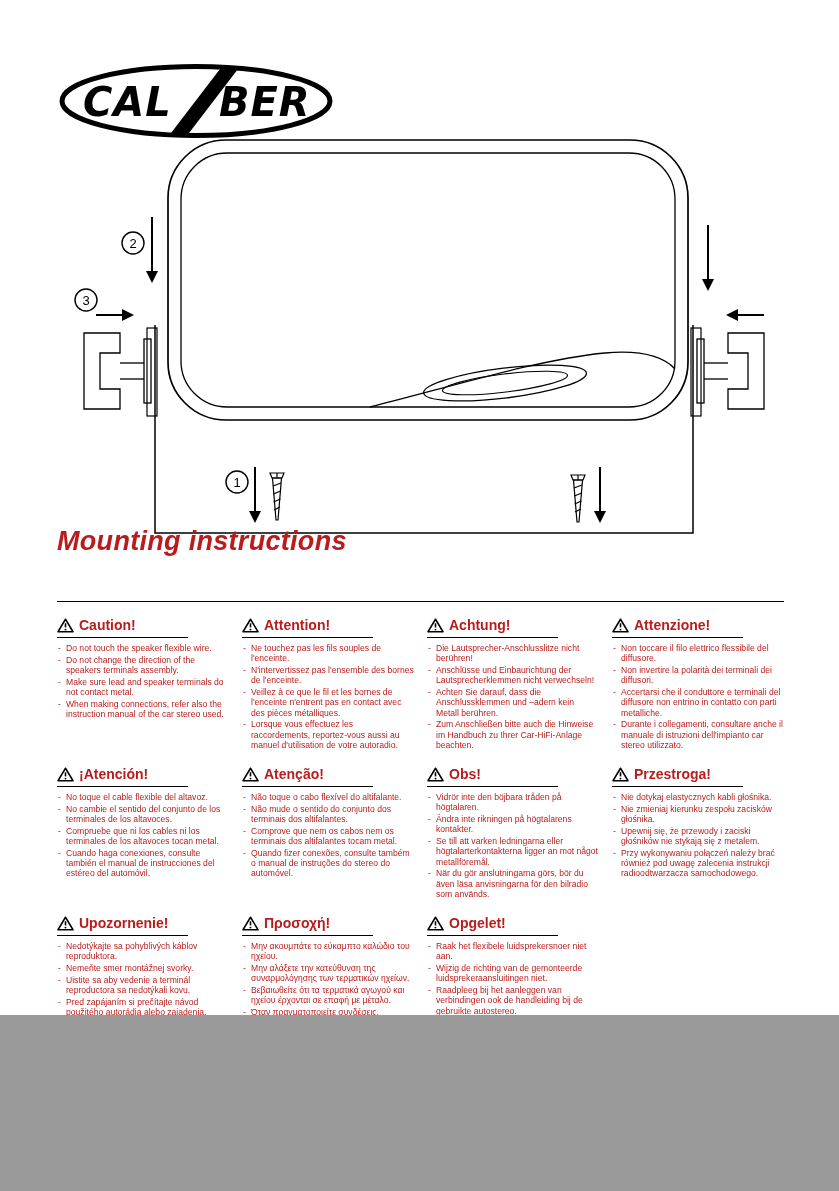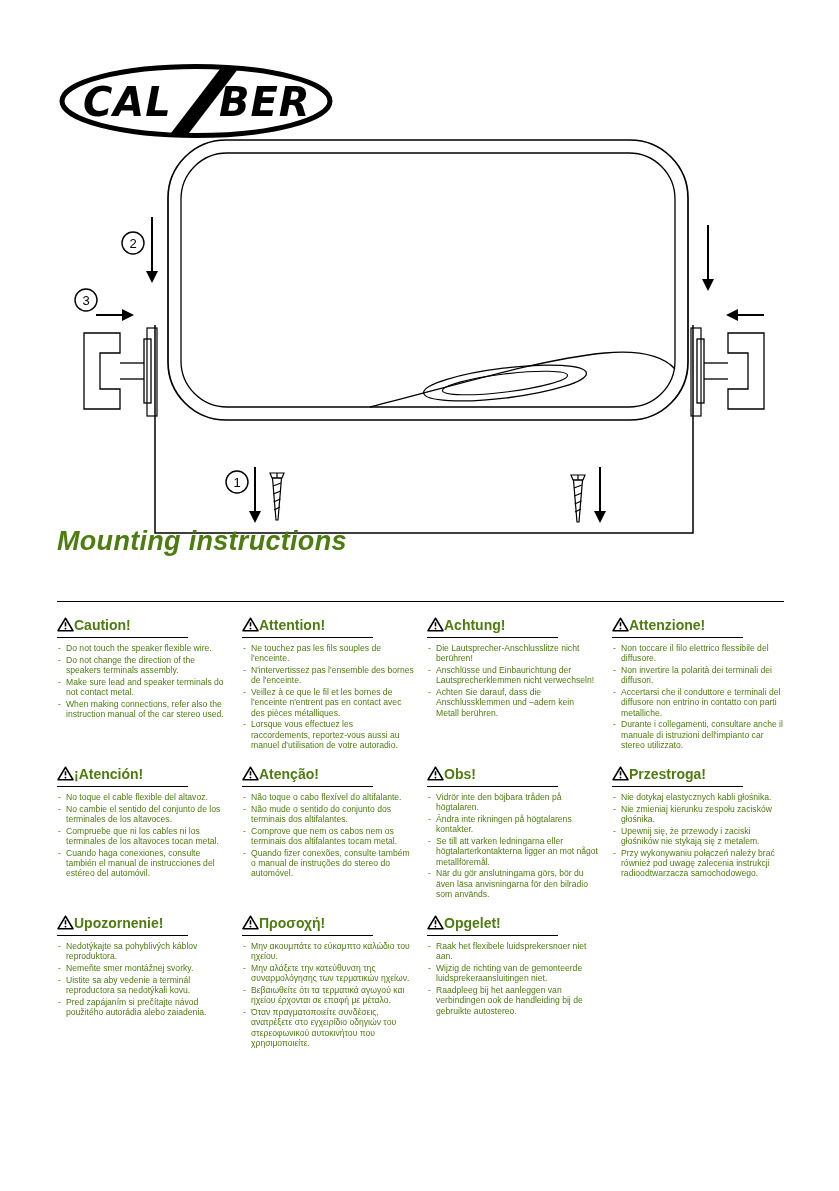--- a/index.html
+++ b/index.html
@@ -1,40 +1,40 @@
 <!DOCTYPE html>
 <html><head>
 <meta charset="utf-8">
 <style>
   * { margin:0; padding:0; box-sizing:border-box; }
   html,body { background:#9a9a9a; }
   .page {
-    position:relative; width:839px; height:1191px; margin:0 auto;
-    background:#ffffff; color:#4d7c0f;
+    position:relative; width:839px; height:1015px; margin:0 auto;
+    background:#ffffff; color:#b91c1c;
     font-family:"Liberation Sans","DejaVu Sans",sans-serif;
     overflow:hidden;
   }
   .logo-svg { position:absolute; left:57px; top:63px; }
   .diagram-svg { position:absolute; left:0; top:125px; }
   .page-title {
     position:absolute; left:57px; top:526px;
     font-size:27px; font-weight:bold; font-style:italic; letter-spacing:.3px;
   }
   .divider {
     position:absolute; left:57px; top:601px; width:727px;
     border:none; border-top:1.6px solid #000;
   }
   .warn-grid {
     position:absolute; left:57px; top:617px; width:727px;
     display:grid; grid-template-columns:repeat(4,1fr);
     column-gap:13px; row-gap:14px; align-items:start;
   }
   .wblock { font-size:8.6px; line-height:1.2; }
   .whead {
-    display:flex; 
+    display:flex; align-items:center; gap:5px;
     border-bottom:1.5px solid #000; padding-bottom:3px; margin-bottom:5px;
     width:76%; min-width:0;
   }
   .wicon { display:inline-flex; flex:0 0 auto; }
   .wtitle { font-size:14px; font-weight:bold; white-space:nowrap; }
   .wlist { }
   .witem { position:relative; padding-left:9px; margin-bottom:1.5px; }
   .witem::before { content:"-"; position:absolute; left:1px; }
   svg { display:block; }
 </style>
@@ -181,20 +181,21 @@
               <line x1="10" y1="6.3" x2="10" y2="11.3" stroke="#000" stroke-width="1.9"></line>
               <circle cx="10" cy="13.9" r="1.15" fill="#000"></circle>
             </svg>
           </span>
           <span class="wtitle">Achtung!</span>
         </div>
         <div class="wlist">
           <div class="witem">Die Lautsprecher-Anschlusslitze nicht berühren!</div>
           <div class="witem">Anschlüsse und Einbaurichtung der Lautsprecherklemmen nicht verwechseln!</div>
           <div class="witem">Achten Sie darauf, dass die Anschlussklemmen und –adern kein Metall berühren.</div>
+          <div class="witem">Zum Anschließen bitte auch die Hinweise im Handbuch zu Ihrer Car-HiFi-Anlage beachten.</div>
         </div>
       </div>
       <div class="wblock">
         <div class="whead">
           <span class="wicon">
             <svg width="17" height="15" viewBox="0 0 20 18">
               <path d="M10 1.5 L19 16.5 L1 16.5 Z" fill="none" stroke="#000" stroke-width="1.8" stroke-linejoin="round"></path>
               <line x1="10" y1="6.3" x2="10" y2="11.3" stroke="#000" stroke-width="1.9"></line>
               <circle cx="10" cy="13.9" r="1.15" fill="#000"></circle>
             </svg>

